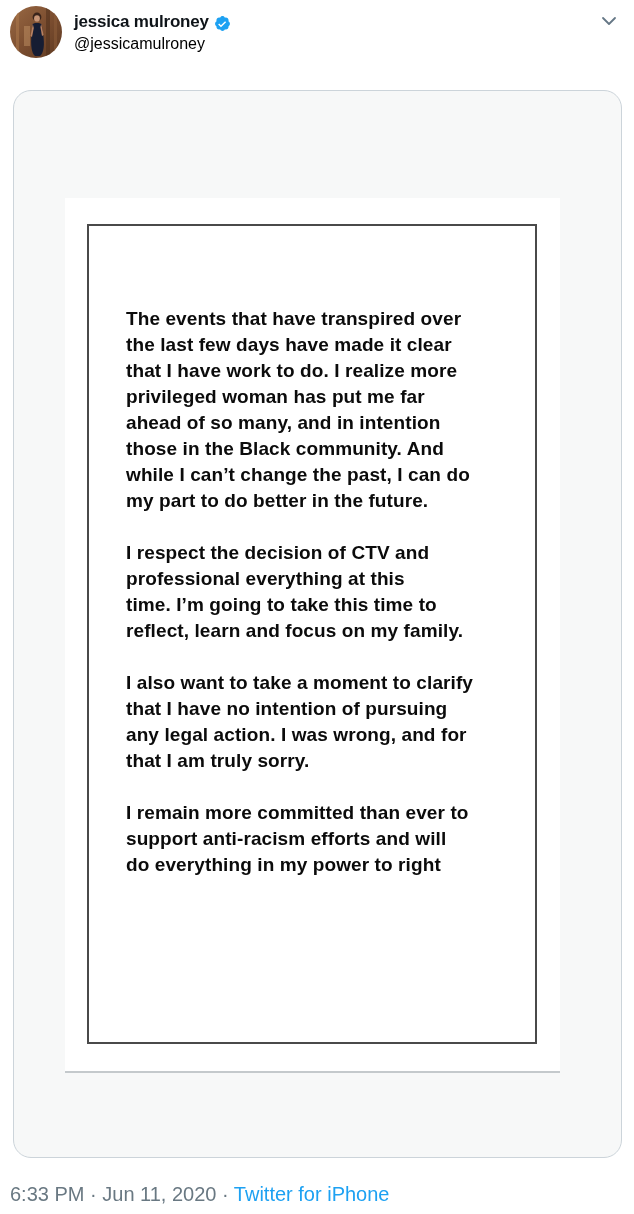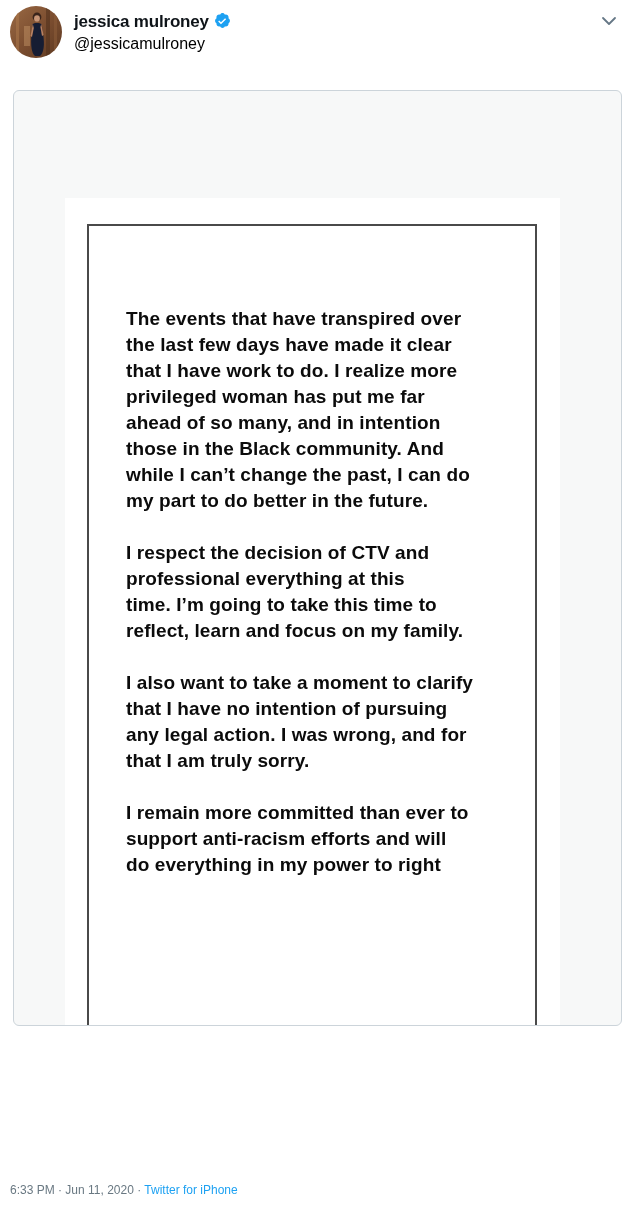--- a/index.html
+++ b/index.html
@@ -25,21 +25,21 @@
     overflow: hidden;
     cursor: pointer;
   }
   .avatar svg { display: block; width: 52px; height: 52px; }
   .author-block {
     position: absolute;
     left: 74px; top: 12px;
   }
   .author-name-row {
     display: flex;
-    align-items: flex-start;
+    align-items: flex-end;
     gap: 5px;
     cursor: pointer;
   }
   .author-name {
     font-size: 17px;
     font-weight: bold;
     color: #0f1419;
     letter-spacing: -0.2px;
   }
   .verified-badge { width: 17px; height: 17px; display: inline-block; }
@@ -52,24 +52,24 @@
     position: absolute;
     right: 16px; top: 12px;
     width: 18px; height: 18px;
     cursor: pointer;
   }
 
   
   .media-card {
     position: absolute;
     left: 13px; top: 90px;
-    width: 609px; height: 936px;
+    width: 609px; height: 1068px;
     background: #f7f8f8;
     border: 1px solid #ccd4da;
-    border-radius: 6px;
+    border-radius: 18px;
     overflow: hidden;
     cursor: pointer;
   }
   .photo-area {
     position: absolute;
     left: 51px; top: 107px;
     width: 495px; height: 875px;
     background: #ffffff;
     border-bottom: 2px solid #c4c9cc;
   }
@@ -90,21 +90,21 @@
     line-height: 26px;
     color: #0b0b0b;
     white-space: nowrap;
     letter-spacing: 0.1px;
   }
 
   
   .tweet-footer {
     position: absolute;
     left: 10px; top: 1183px;
-    font-size: 12px;
+    font-size: 20px;
     color: #697882;
     white-space: nowrap;
   }
   .tweet-footer .source-link {
     color: #1da1f2;
     text-decoration: none;
     cursor: pointer;
   }
 </style>
 </head>

